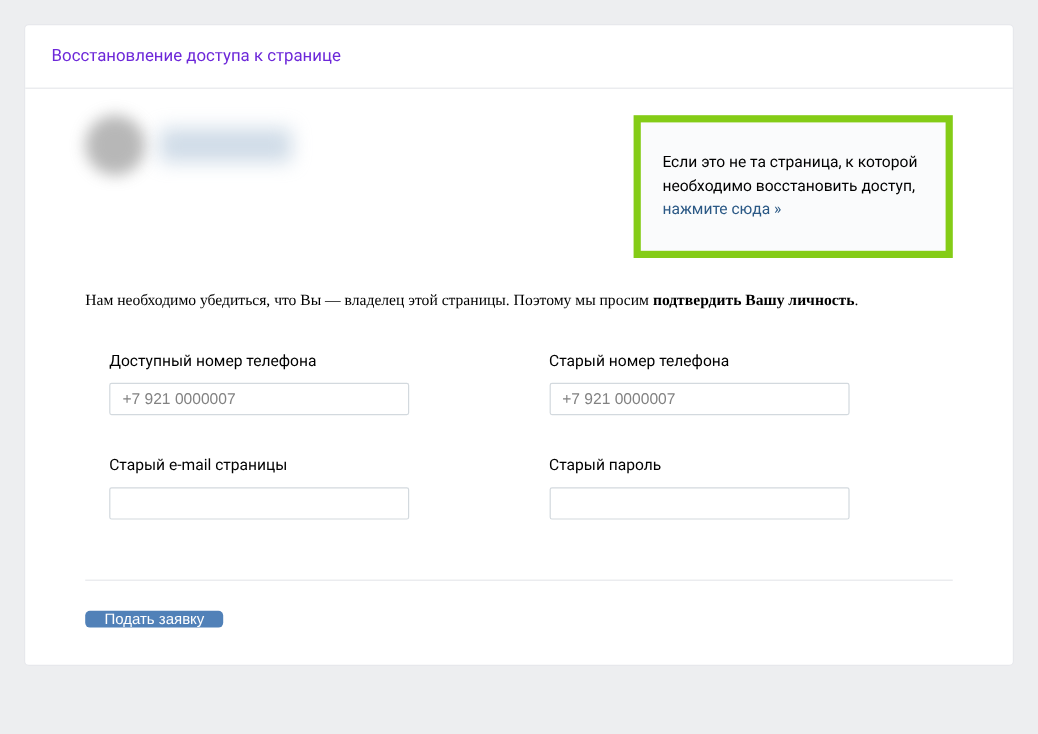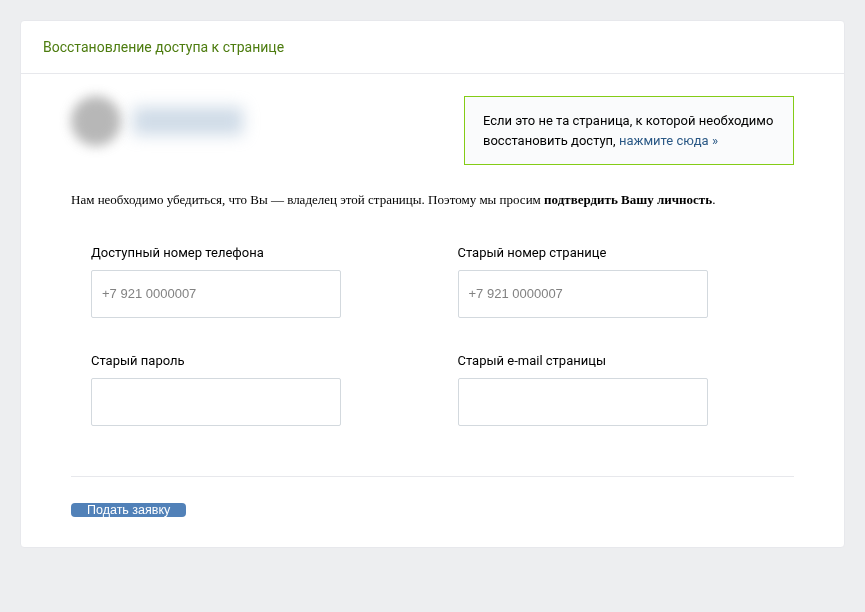--- a/index.html
+++ b/index.html
@@ -21,21 +21,21 @@
       width: 825px;
       margin: 0 auto;
     }
     .header {
       padding: 18px 22px;
       border-bottom: 1px solid #e7e8ec;
     }
     .header h1 {
       font-size: 14px;
       font-weight: 400;
-      color: #4d7c0f;
+      color: #6d28d9;
     }
     .content {
       padding: 22px 50px 30px 50px;
     }
     .top-row {
       display: flex;
       justify-content: space-between;
       align-items: flex-start;
       margin-bottom: 25px;
     }
@@ -53,24 +53,24 @@
       opacity: 0.6;
     }
     .profile-name {
       width: 110px;
       height: 28px;
       background: #a0b8d0;
       filter: blur(8px);
       opacity: 0.5;
     }
     .notice-box {
-      border: 1px solid #84cc16;
+      border: 6px solid #84cc16;
       background: #fafbfc;
-      padding: 14px 18px;
-      width: 330px;
+      padding: 24px 18px;
+      width: 266px;
       font-size: 13px;
       line-height: 1.5;
       color: #000;
     }
     .notice-box a {
       color: #2a5885;
       text-decoration: none;
     }
     .description {
       font-size: 13px;
@@ -91,21 +91,21 @@
       margin-bottom: 50px;
     }
     .form-group label {
       display: block;
       font-size: 13px;
       color: #000;
       margin-bottom: 10px;
     }
     .form-group input {
       width: 250px;
-      height: 48px;
+      height: 27px;
       border: 1px solid #d3d9de;
       border-radius: 2px;
       padding: 0 10px;
       font-size: 13px;
       color: #000;
       outline: none;
     }
     .form-group input::placeholder {
       color: #828282;
     }
@@ -150,32 +150,32 @@
     </p>
 
     <div class="form-grid">
 
       <div class="form-group">
         <label>Доступный номер телефона</label>
         <input type="text" placeholder="+7 921 0000007" style="">
       </div>
 
       <div class="form-group">
-        <label>Старый номер странице</label>
+        <label>Старый номер телефона</label>
         <input type="text" placeholder="+7 921 0000007" style="">
+      </div>
+
+      <div class="form-group">
+        <label>Старый e-mail страницы</label>
+        <input type="text" placeholder="" style="">
       </div>
 
       <div class="form-group">
         <label>Старый пароль</label>
         <input type="password" placeholder="" style="">
-      </div>
-
-      <div class="form-group">
-        <label>Старый e-mail страницы</label>
-        <input type="text" placeholder="" style="">
       </div>
 
     </div>
 
     <hr class="divider">
 
     <button class="submit-btn">Подать заявку</button>
 
   </div>
 </div>

